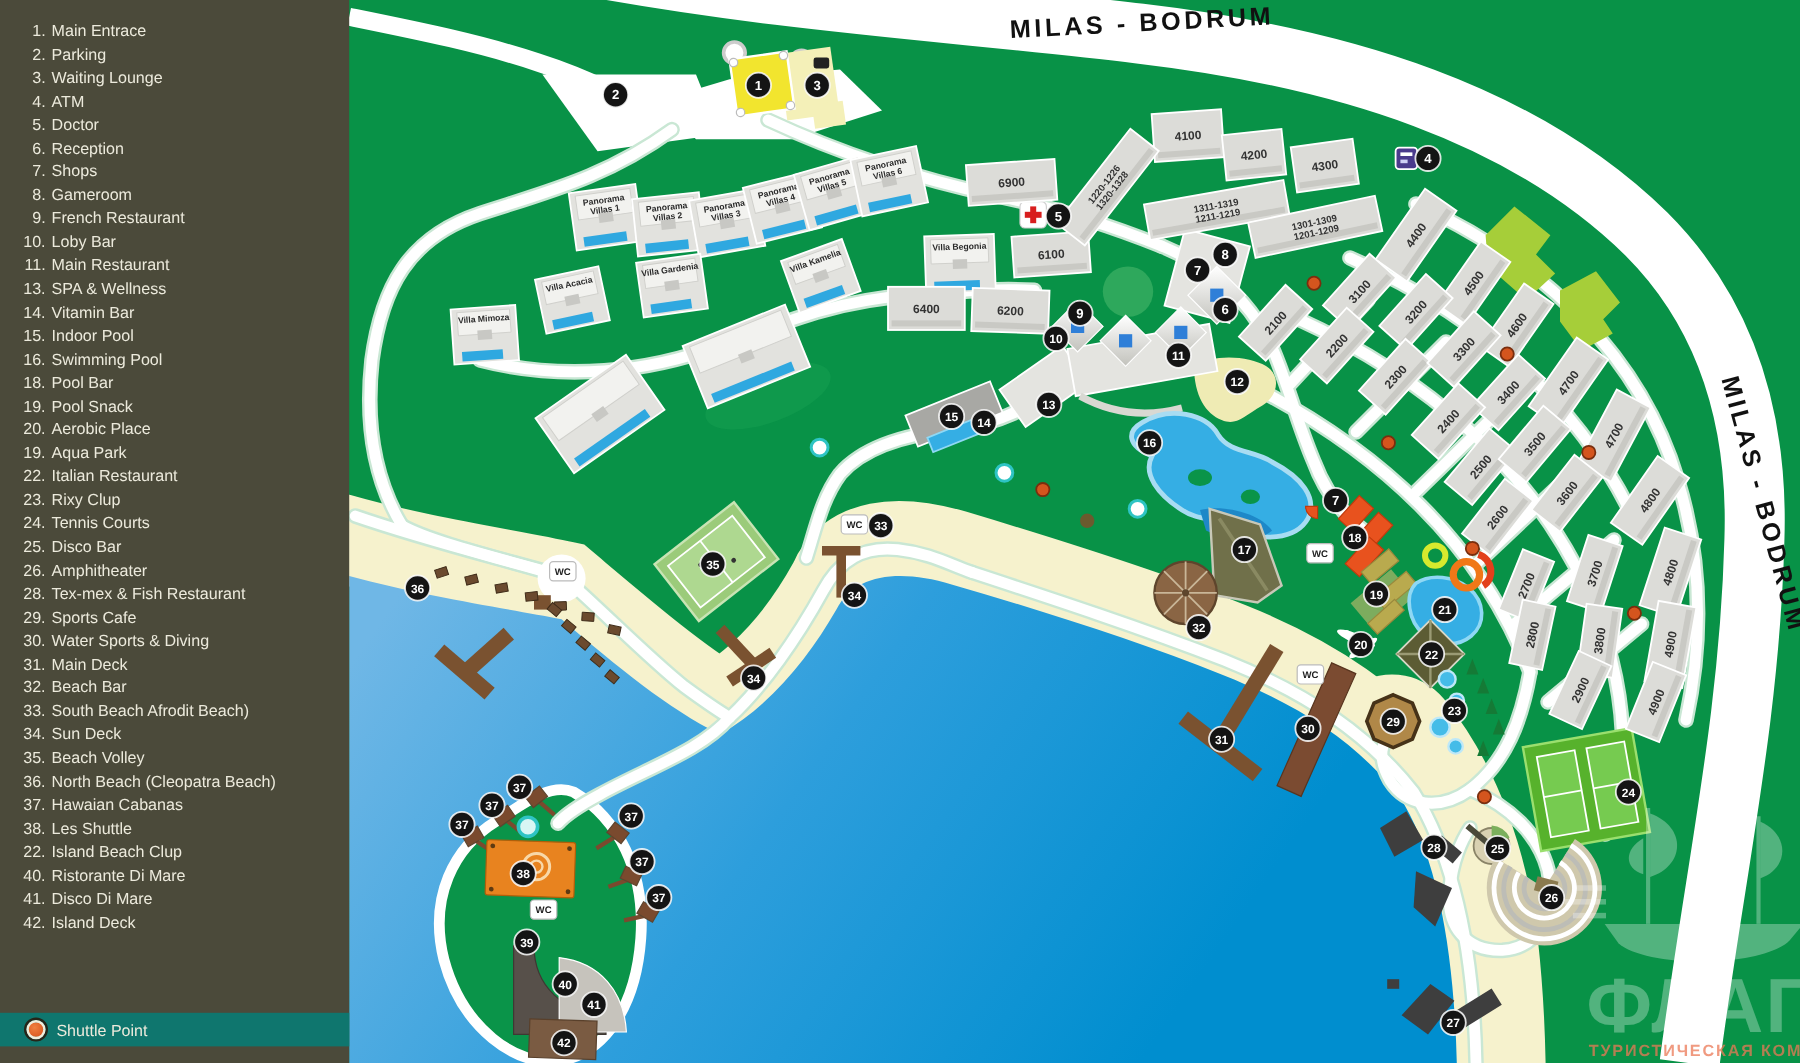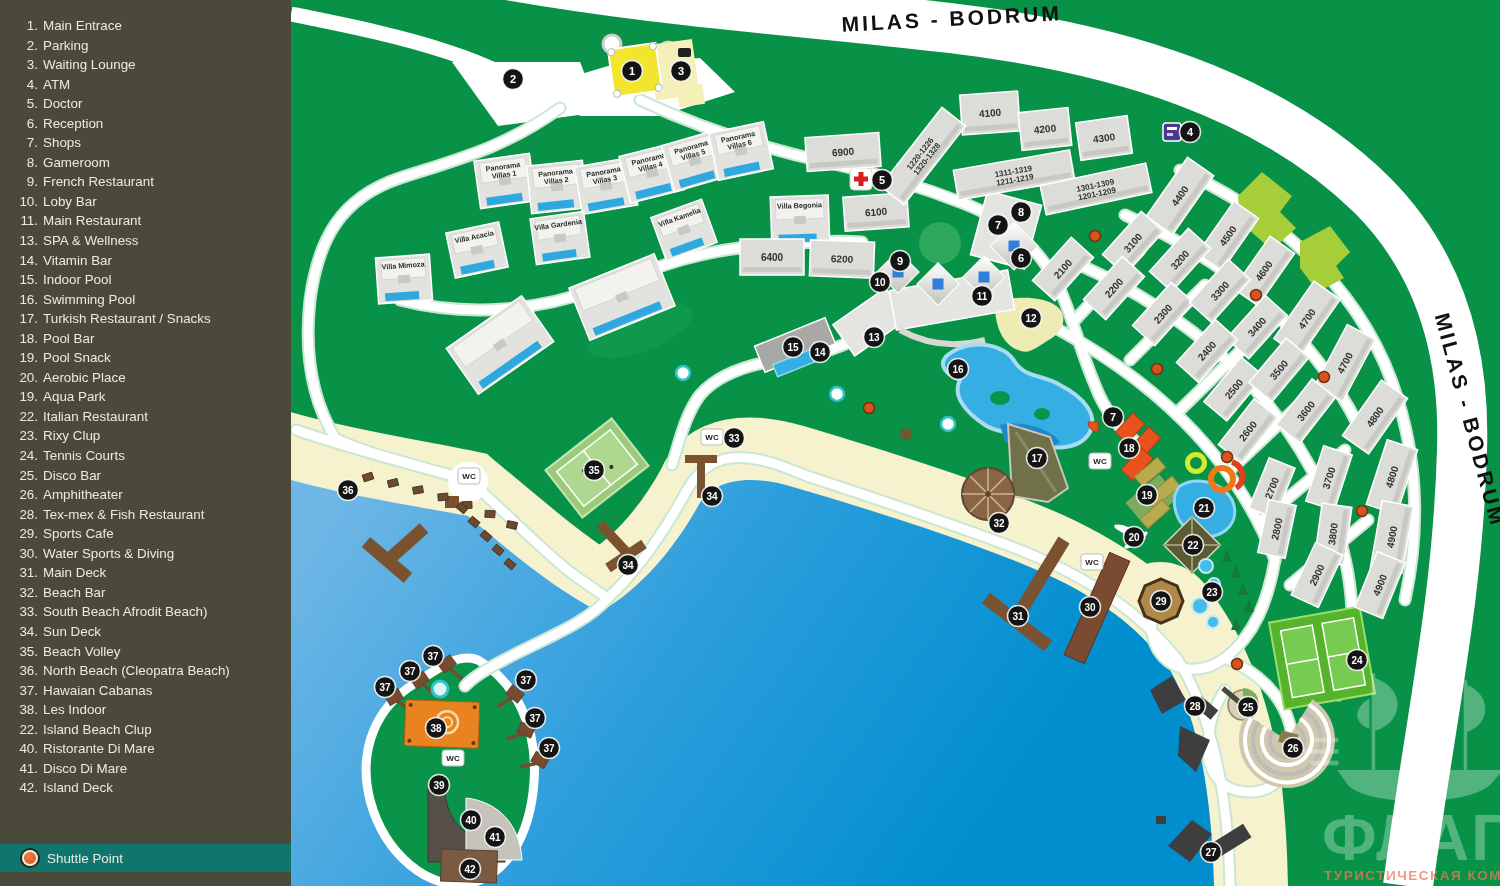--- a/index.html
+++ b/index.html
@@ -906,24 +906,20 @@
         </div>
         <div class="legend-row">
           <span class="num">15.</span>
           <span class="lab">Indoor Pool</span>
         </div>
         <div class="legend-row">
           <span class="num">16.</span>
           <span class="lab">Swimming Pool</span>
         </div>
         <div class="legend-row">
-          <span class="num">17.</span>
-          <span class="lab">Turkish Restaurant / Snacks</span>
-        </div>
-        <div class="legend-row">
           <span class="num">18.</span>
           <span class="lab">Pool Bar</span>
         </div>
         <div class="legend-row">
           <span class="num">19.</span>
           <span class="lab">Pool Snack</span>
         </div>
         <div class="legend-row">
           <span class="num">20.</span>
           <span class="lab">Aerobic Place</span>
@@ -987,21 +983,21 @@
         <div class="legend-row">
           <span class="num">36.</span>
           <span class="lab">North Beach (Cleopatra Beach)</span>
         </div>
         <div class="legend-row">
           <span class="num">37.</span>
           <span class="lab">Hawaian Cabanas</span>
         </div>
         <div class="legend-row">
           <span class="num">38.</span>
-          <span class="lab">Les Indoor</span>
+          <span class="lab">Les Shuttle</span>
         </div>
         <div class="legend-row">
           <span class="num">22.</span>
           <span class="lab">Island Beach Clup</span>
         </div>
         <div class="legend-row">
           <span class="num">40.</span>
           <span class="lab">Ristorante Di Mare</span>
         </div>
         <div class="legend-row">

